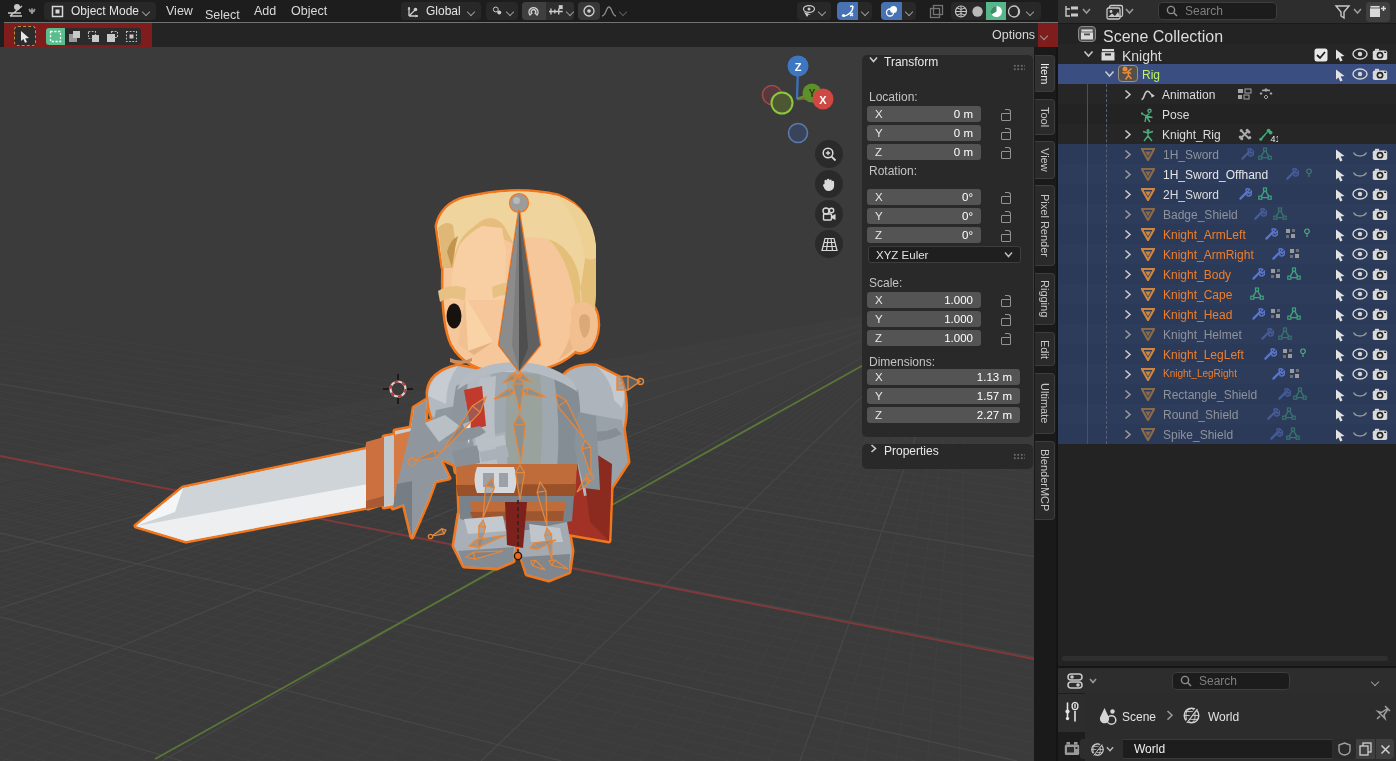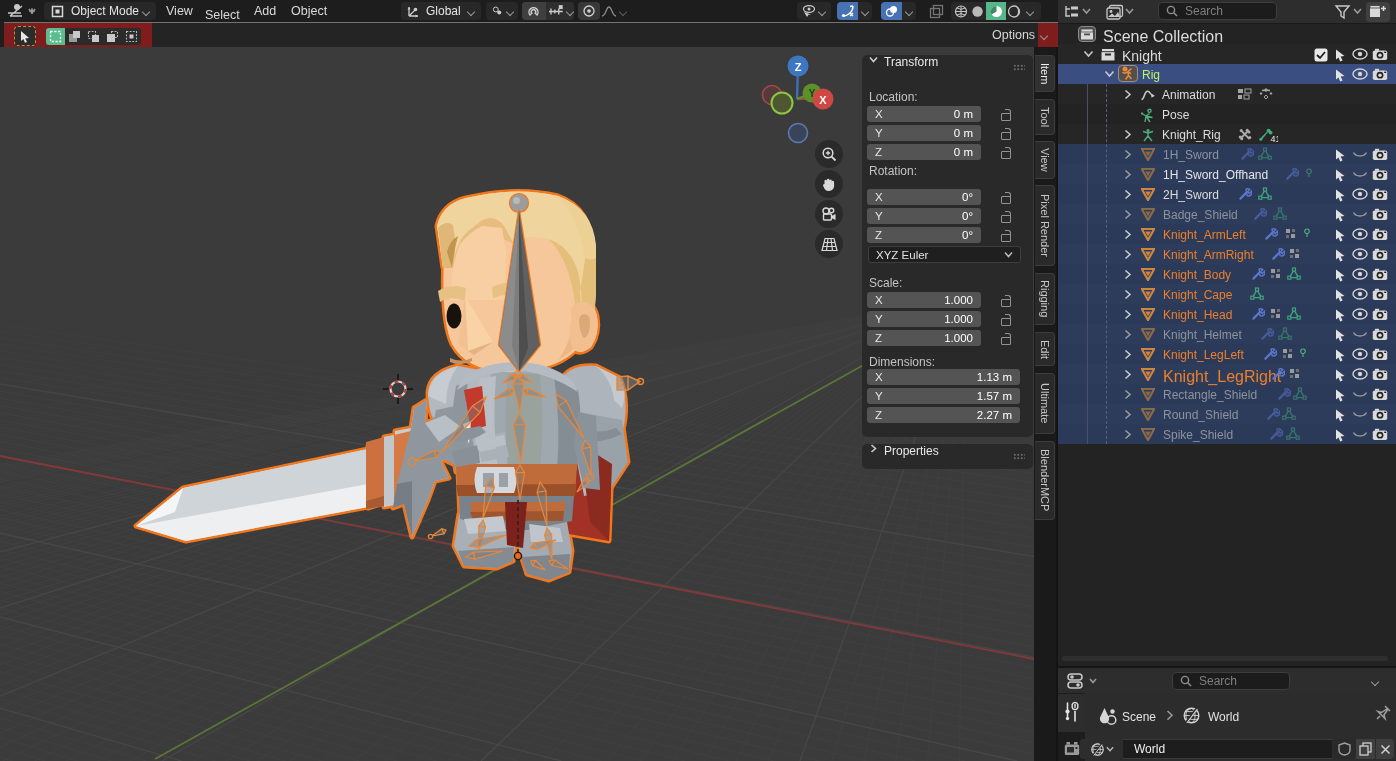--- a/index.html
+++ b/index.html
@@ -1243,21 +1243,21 @@
           <circle cx="8" cy="7.2" r="1.7" fill="#dadada"></circle>
           <rect x="12.2" y="3.6" width="2" height="1.4" fill="#232323"></rect>
         </svg></div>
 <svg class="abs" style="left:66px;top:369px" width="8" height="11" viewBox="0 0 8 11">
         <path d="M1.5,1.5 l4.5,4 -4.5,4" fill="none" stroke="#c8c8c8" stroke-width="1.6"></path>
       </svg>
 <div class="abs" style="left:83px;top:368px;line-height:0"><svg width="14" height="13" viewBox="0 0 14 13">
           <path d="M7,12 L0.8,1 L13.2,1 Z" fill="none" stroke="#cc8640" stroke-width="2.2"></path>
           <path d="M7,8.6 L4.2,3.6 L9.8,3.6 Z" fill="#cc8640"></path>
         </svg></div>
-<span class="abs" style="left:105px;top:368px;color:#ed7f2c;font-size:16px">Knight_LegRight</span>
+<span class="abs" style="left:105px;top:368px;color:#ed7f2c;font-size:10px">Knight_LegRight</span>
 <div class="abs" style="left:213px;top:367px;line-height:0"><svg width="14" height="14" viewBox="0 0 14 14">
           <g opacity="1" stroke="#5b77cc" fill="none">
             <path d="M2.4,11.6 L8.2,5.8" stroke-width="2.2" stroke-linecap="round"></path>
             <path d="M8,2.2 a3.3,3.3 0 0 1 3.8,0.4 L9.6,4.8 l1.7,1.7 2.2,-2.2 a3.3,3.3 0 0 1 -4.4,4.4 Z" stroke-width="1.4"></path>
           </g>
         </svg></div>
 <div class="abs" style="left:230px;top:367px;line-height:0"><svg width="14" height="14" viewBox="0 0 14 14">
           <g fill="#9a9a9a" opacity="1">
             <rect x="2" y="2" width="4" height="4"></rect>
             <rect x="8" y="2" width="3" height="3" fill="#6f6f6f"></rect>

